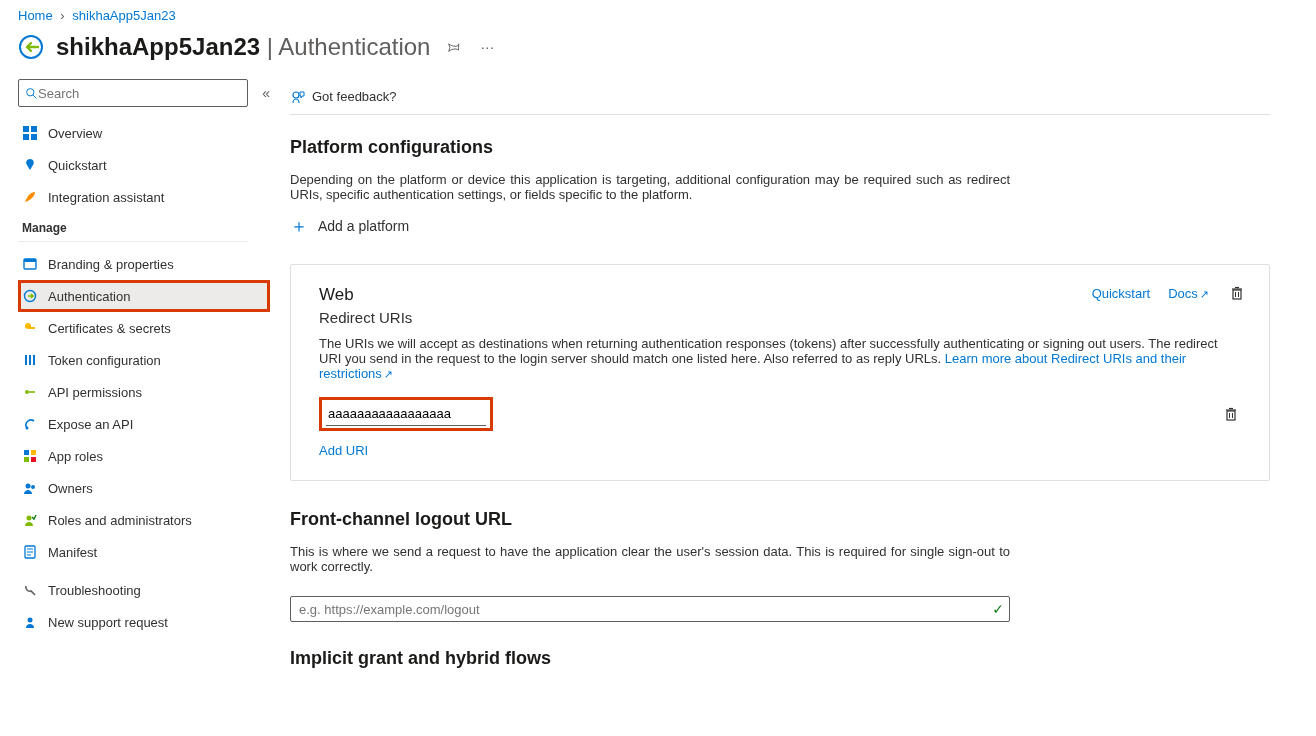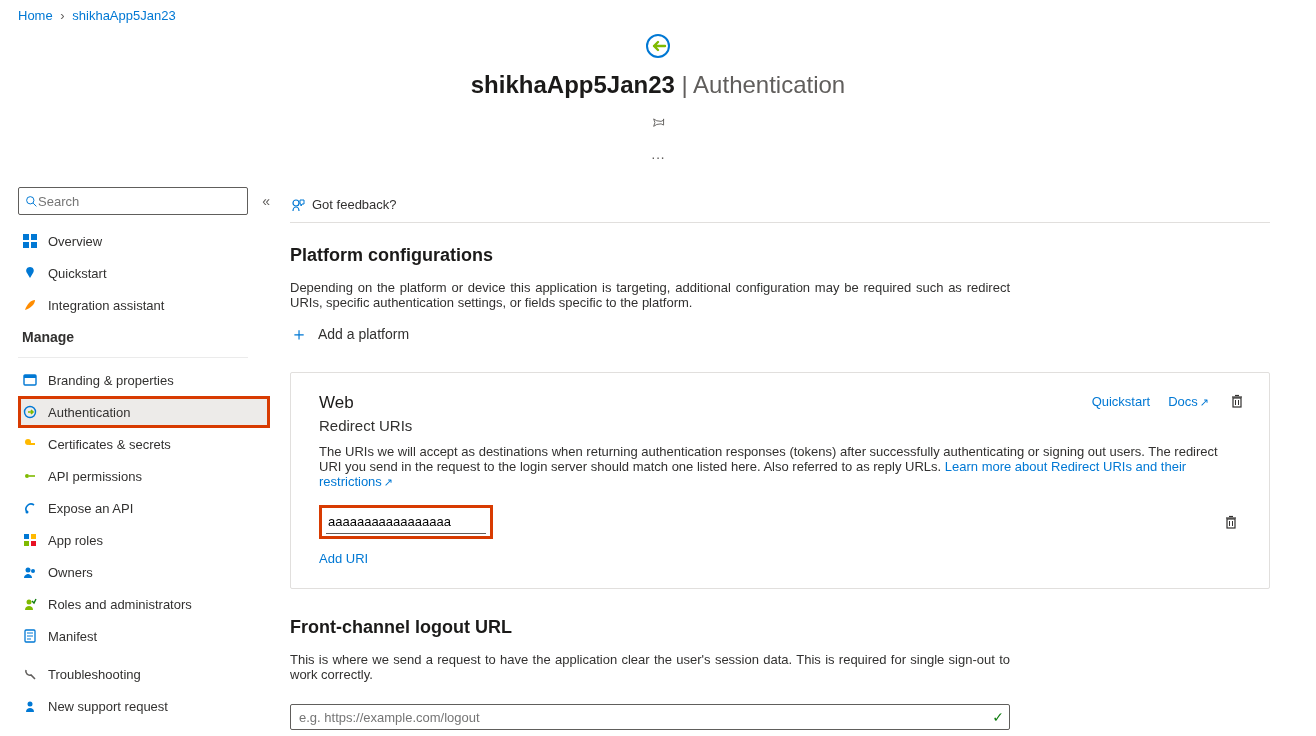--- a/index.html
+++ b/index.html
@@ -3,35 +3,35 @@
 <meta charset="utf-8">
 <style>
 * { box-sizing: border-box; margin: 0; padding: 0; }
 body { font-family: "Segoe UI", Arial, sans-serif; font-size: 13px; color: #323130; background: #fff; }
 a { color: #0078d4; text-decoration: none; cursor: pointer; text-align: right; }
 
 .breadcrumb { padding: 8px 18px 4px; font-size: 13px; }
 .breadcrumb .sep { color: #605e5c; margin: 0 4px; }
 .breadcrumb .crumb-link { color: #0078d4; }
 
-.page-header { display: flex; align-items: center; padding: 6px 18px 18px; gap: 12px; flex-direction: column; }
+.page-header { display: flex; align-items: center; padding: 6px 18px 18px; gap: 12px; }
 .page-header .app-icon { width: 26px; height: 26px; border-radius: 50%; background: #fff; display: inline-flex; align-items: center; justify-content: center; }
 .page-header h1 { font-size: 24px; font-weight: 600; color: #1b1a19; }
 .page-header h1 .sub { font-weight: 400; color: #605e5c; }
 .hdr-btn { background: none; border: none; cursor: pointer; color: #605e5c; font-size: 14px; padding: 4px; }
 
 .layout { display: flex; }
 .sidebar { width: 270px; flex-shrink: 0; padding: 0 0 20px 18px; }
 .search-row { display: flex; align-items: center; gap: 14px; margin-bottom: 10px; }
 .search-box { flex: 1; display: flex; align-items: center; border: 1px solid #605e5c; border-radius: 2px; height: 28px; padding: 0 6px; }
 .search-box input { border: none; outline: none; width: 100%; font-size: 13px; background: transparent; }
 .collapse-btn { background: none; border: none; cursor: pointer; color: #605e5c; font-size: 14px; }
 
 .nav-group { margin-top: 6px; }
-.nav-heading { font-size: 14px; font-weight: 600; color: #323130; padding: 8px 0 12px 4px; border-bottom: 1px solid rgba(0,0,0,0.08); margin-bottom: 2px; margin-right: 22px; }
+.nav-heading { font-size: 12px; font-weight: 600; color: #323130; padding: 8px 0 6px 4px; border-bottom: 1px solid rgba(0,0,0,0.08); margin-bottom: 2px; margin-right: 22px; }
 .nav-item { display: flex; align-items: center; gap: 10px; height: 32px; padding: 0 8px 0 4px; cursor: pointer; color: #323130; }
 .nav-item.selected { background: #edebe9; }
 .nav-item.highlighted { outline: 3px solid #d83b01; outline-offset: -3px; }
 .nav-item .ic { width: 16px; height: 16px; display: inline-flex; align-items: center; justify-content: center; flex-shrink: 0; font-size: 14px; }
 .nav-item .lbl { font-size: 13px; }
 
 .content { flex: 1; padding: 0 20px 40px 20px; max-width: 1020px; }
 .cmdbar { display: flex; align-items: center; height: 36px; border-bottom: 1px solid #e1dfdd; margin-bottom: 22px; gap: 10px; }
 .cmdbar .feedback { display: inline-flex; align-items: center; gap: 6px; cursor: pointer; background:none; border:none; color:#323130; font-size:13px; }
 
@@ -159,20 +159,30 @@
             <svg width="14" height="14" viewBox="0 0 14 14">
               <circle cx="5" cy="5" r="3" fill="#ffb900"></circle>
               <rect x="6" y="6" width="6" height="2" fill="#ffb900"></rect>
             </svg>
           </span>
         <span class="lbl">Certificates &amp; secrets</span>
       </div>
       <div class="nav-item">
         <span class="ic">
             <svg width="14" height="14" viewBox="0 0 14 14">
+              <rect x="2" y="2" width="2" height="10" fill="#0078d4"></rect>
+              <rect x="6" y="2" width="2" height="10" fill="#0078d4"></rect>
+              <rect x="10" y="2" width="2" height="10" fill="#0078d4"></rect>
+            </svg>
+          </span>
+        <span class="lbl">Token configuration</span>
+      </div>
+      <div class="nav-item">
+        <span class="ic">
+            <svg width="14" height="14" viewBox="0 0 14 14">
               <circle cx="4" cy="7" r="2" fill="#7fba00"></circle>
               <path d="M6 7 L12 7" stroke="#7fba00" stroke-width="1.6"></path>
             </svg>
           </span>
         <span class="lbl">API permissions</span>
       </div>
       <div class="nav-item">
         <span class="ic">
             <svg width="14" height="14" viewBox="0 0 14 14">
               <path d="M4 11 A5 5 0 0 1 11 4" fill="none" stroke="#0078d4" stroke-width="1.6"></path>

